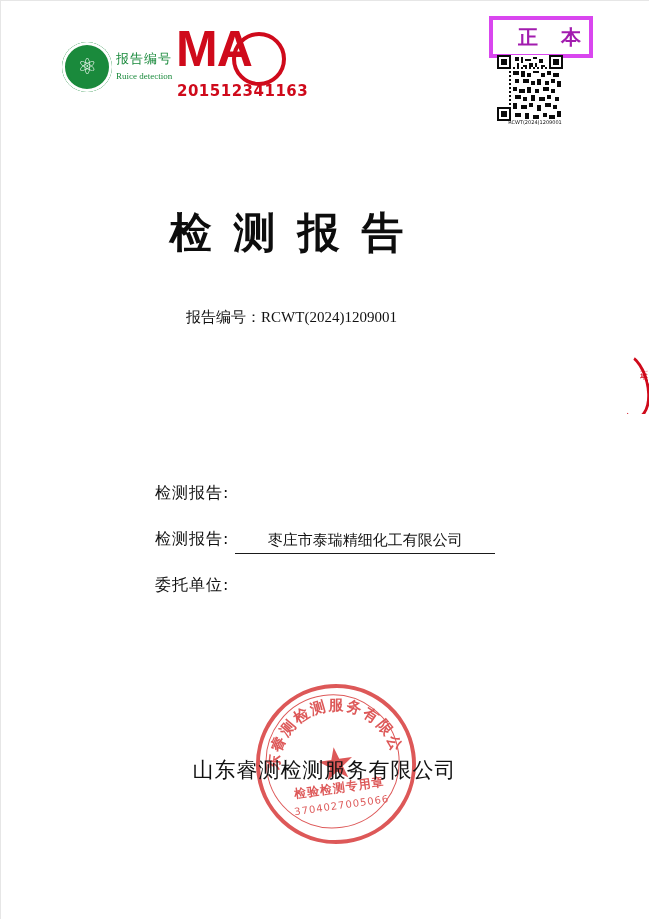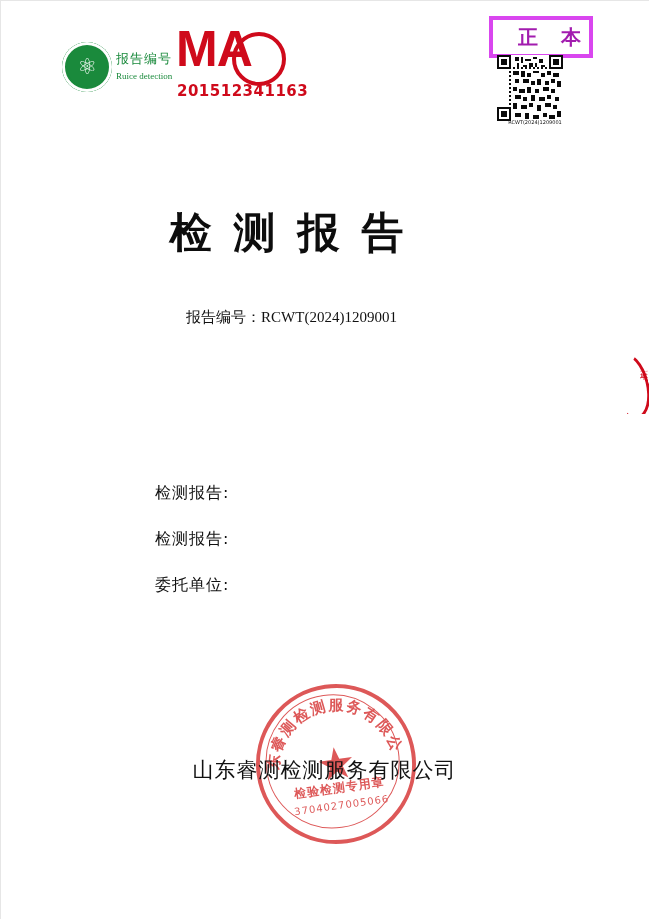--- a/index.html
+++ b/index.html
@@ -449,20 +449,21 @@
   <div class="chev"></div>
   <div class="edge-label">正本</div>
 </div>
 
 <div class="fields">
   <div class="field-row">
     <div class="field-label">检测报告:</div>
   </div>
   <div class="field-row narrow">
     <div class="field-label">检测报告:</div>
+    <div class="field-value">枣庄市泰瑞精细化工有限公司</div>
   </div>
   <div class="field-row">
     <div class="field-label">委托单位:</div>
   </div>
 </div>
 
 <div class="seal">
   <div class="seal-inner-ring"></div>
   <svg class="seal-arc-text" viewBox="0 0 152 152">
     <defs>

